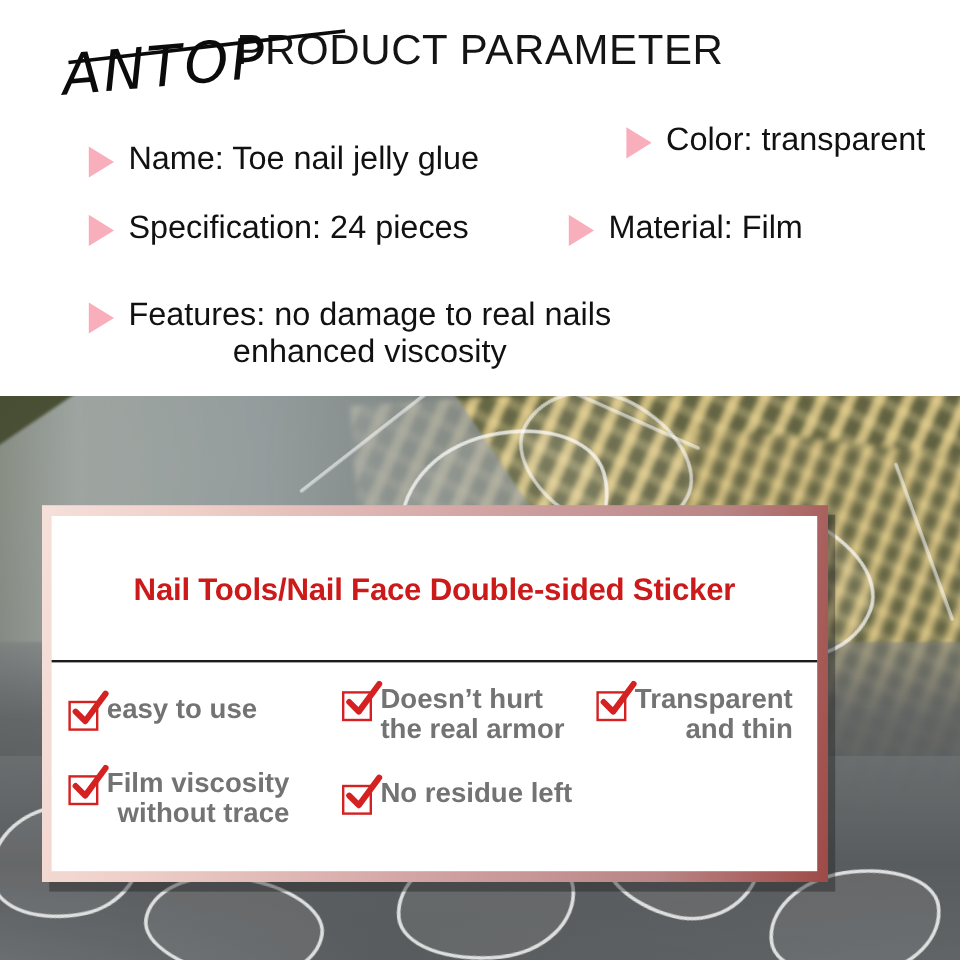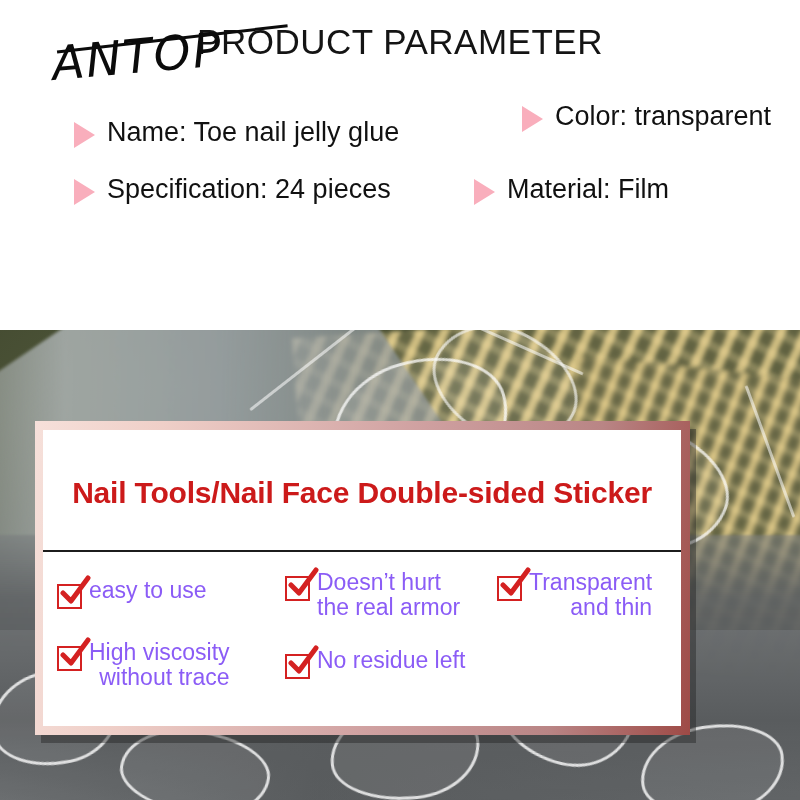--- a/index.html
+++ b/index.html
@@ -144,21 +144,21 @@
     padding:9px 9px 9px 8px;
     box-shadow:6px 8px 0 rgba(30,30,30,.42);
   }
   #card-inner{
     width:100%; height:100%; background:#ffffff; position:relative;
     padding:0 18px;
   }
   #card-title{
     position:absolute; left:0; top:46px; width:100%;
     text-align:center;
-    font-size:30px; font-weight:700; color:#cc1a1a;
+    font-size:26px; font-weight:700; color:#cc1a1a;
     letter-spacing:-.2px; white-space:nowrap;
     font-family:"Liberation Sans", sans-serif;
   }
   #card-divider{
     position:absolute; left:0; top:120px; width:100%; height:2px;
     background:#1c1c1c;
   }
   #benefit-grid{
     position:absolute; left:14px; top:140px; width:620px;
   }
@@ -166,21 +166,21 @@
     display:flex; align-items:flex-start;
     position:absolute;
   }
   .chk{
     position:relative; width:25px; height:25px; flex:none;
     border:2px solid #d42121; margin-top:6px;
   }
   .chk svg{ position:absolute; left:-1px; top:-11px; width:34px; height:34px; }
   .ben-label{
     margin-left:7px;
-    font-size:23px; font-weight:400; color:#8b5cf6; line-height:1.07;
+    font-size:23px; font-weight:700; color:#737373; line-height:1.07;
     white-space:pre-line;
     font-family:"Liberation Sans", sans-serif;
   }
   .ben-label.c{ text-align:right; }
 
   #ben-0{ left:0px;   top:8px; }
   #ben-1{ left:228px; top:0px; }
   #ben-2{ left:440px; top:0px; }
   #ben-3{ left:0px;   top:70px; }
   #ben-4{ left:228px; top:78px; }
@@ -207,20 +207,25 @@
   <div class="spec-row" id="row-spec">
     <span class="tri"></span>
     <span class="spec-text">Specification: 24 pieces</span>
   </div>
 
   <div class="spec-row" id="row-material">
     <span class="tri"></span>
     <span class="spec-text">Material: Film</span>
   </div>
 
+  <div class="spec-row" id="row-features">
+    <span class="tri"></span>
+    <span class="spec-text center-2nd">Features: no damage to real nails
+enhanced viscosity</span>
+  </div>
 
 </div>
 
 <div id="photo">
   <div class="ph" id="ph-olive"></div>
   <div class="ph" id="ph-lace"></div>
   <div class="ph" id="ph-lace2"></div>
   <div class="ph" id="ph-sheet"></div>
   <div class="ph" id="ph-lower"></div>
   <div class="ph" id="ph-lower2"></div>
@@ -275,21 +280,21 @@
         <span class="ben-label c">Transparent
 and thin</span>
       </div>
 
       <div class="ben" id="ben-3">
         <span class="chk">
           <svg viewBox="0 0 34 34">
               <path d="M5 18 L13 26 L30 3" fill="none" stroke="#d42121" stroke-width="5" stroke-linecap="round" stroke-linejoin="round"></path>
             </svg>
         </span>
-        <span class="ben-label c">High viscosity
+        <span class="ben-label c">Film viscosity
 without trace</span>
       </div>
 
       <div class="ben" id="ben-4">
         <span class="chk">
           <svg viewBox="0 0 34 34">
               <path d="M5 18 L13 26 L30 3" fill="none" stroke="#d42121" stroke-width="5" stroke-linecap="round" stroke-linejoin="round"></path>
             </svg>
         </span>
         <span class="ben-label">No residue left</span>

